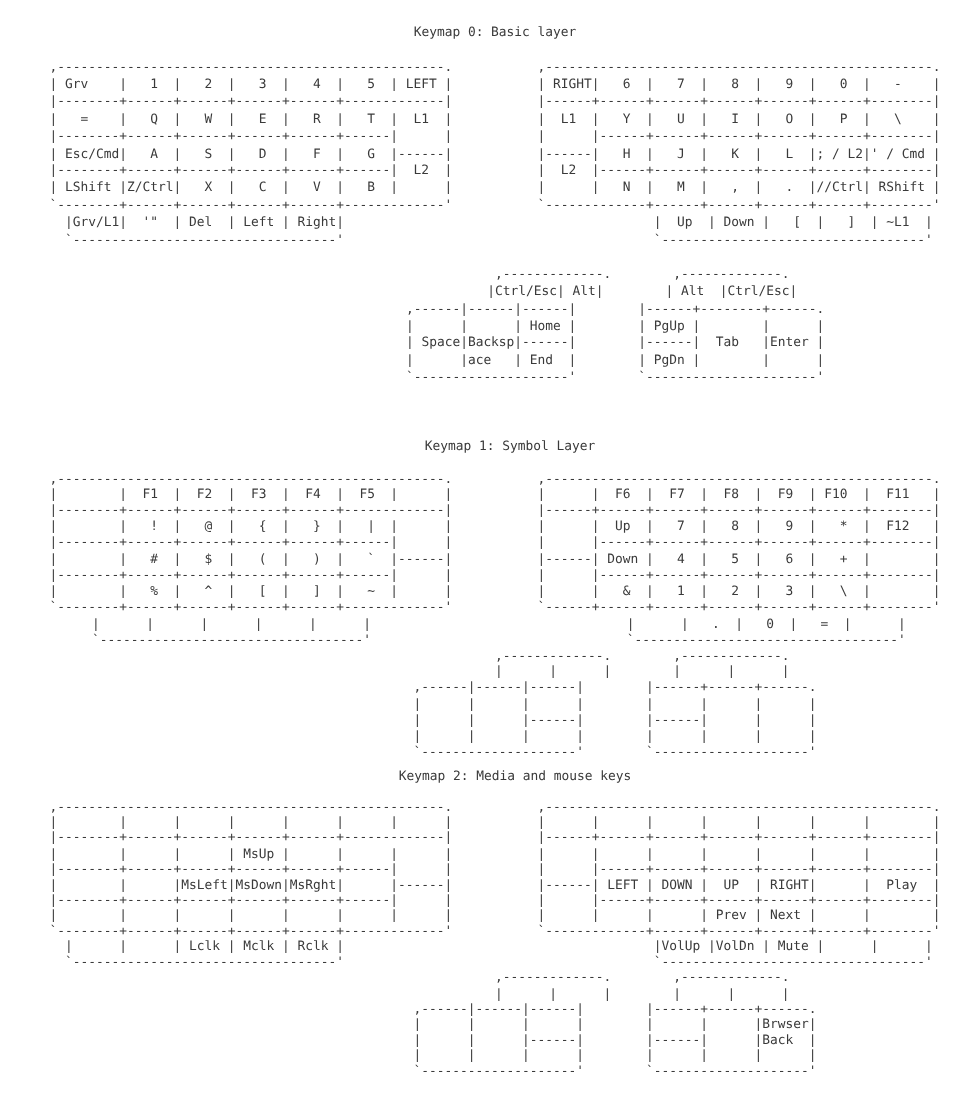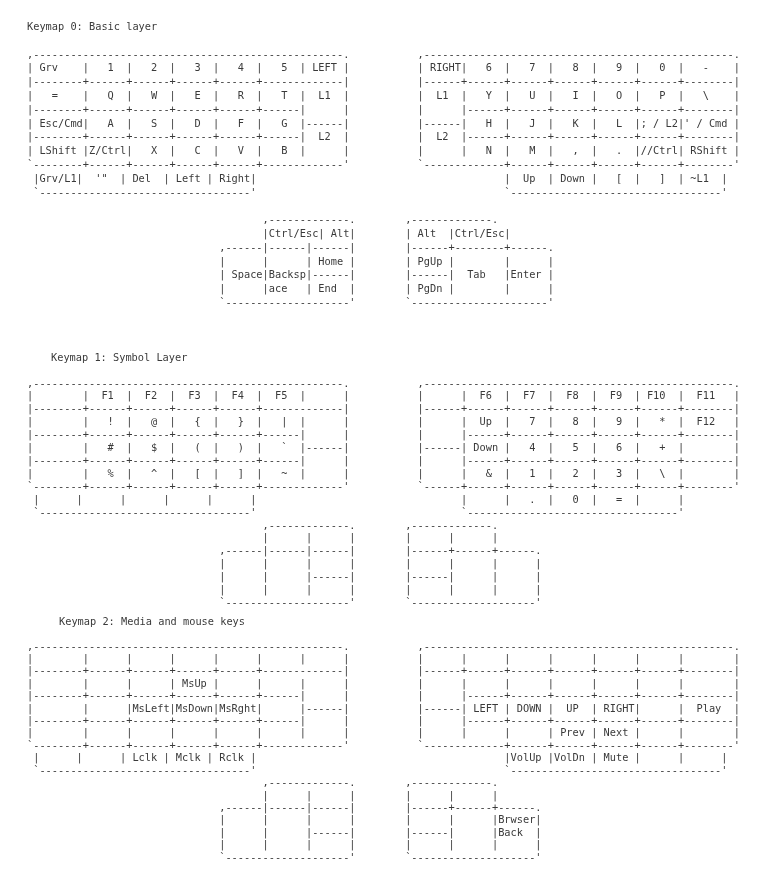--- a/index.html
+++ b/index.html
@@ -7,20 +7,21 @@
     padding: 0;
     background: #ffffff;
   }
   body {
     width: 765px;
     height: 883px;
     overflow: hidden;
   }
   .page {
     padding: 20px 0 0 27px;
+    text-align: center;
   }
   pre {
     margin: 0;
     font-family: "DejaVu Sans Mono", "Liberation Mono", monospace;
     font-size: 10.3px;
     color: #3a3a3a;
     white-space: pre;
     letter-spacing: 0;
   }
   section { display: block; }

